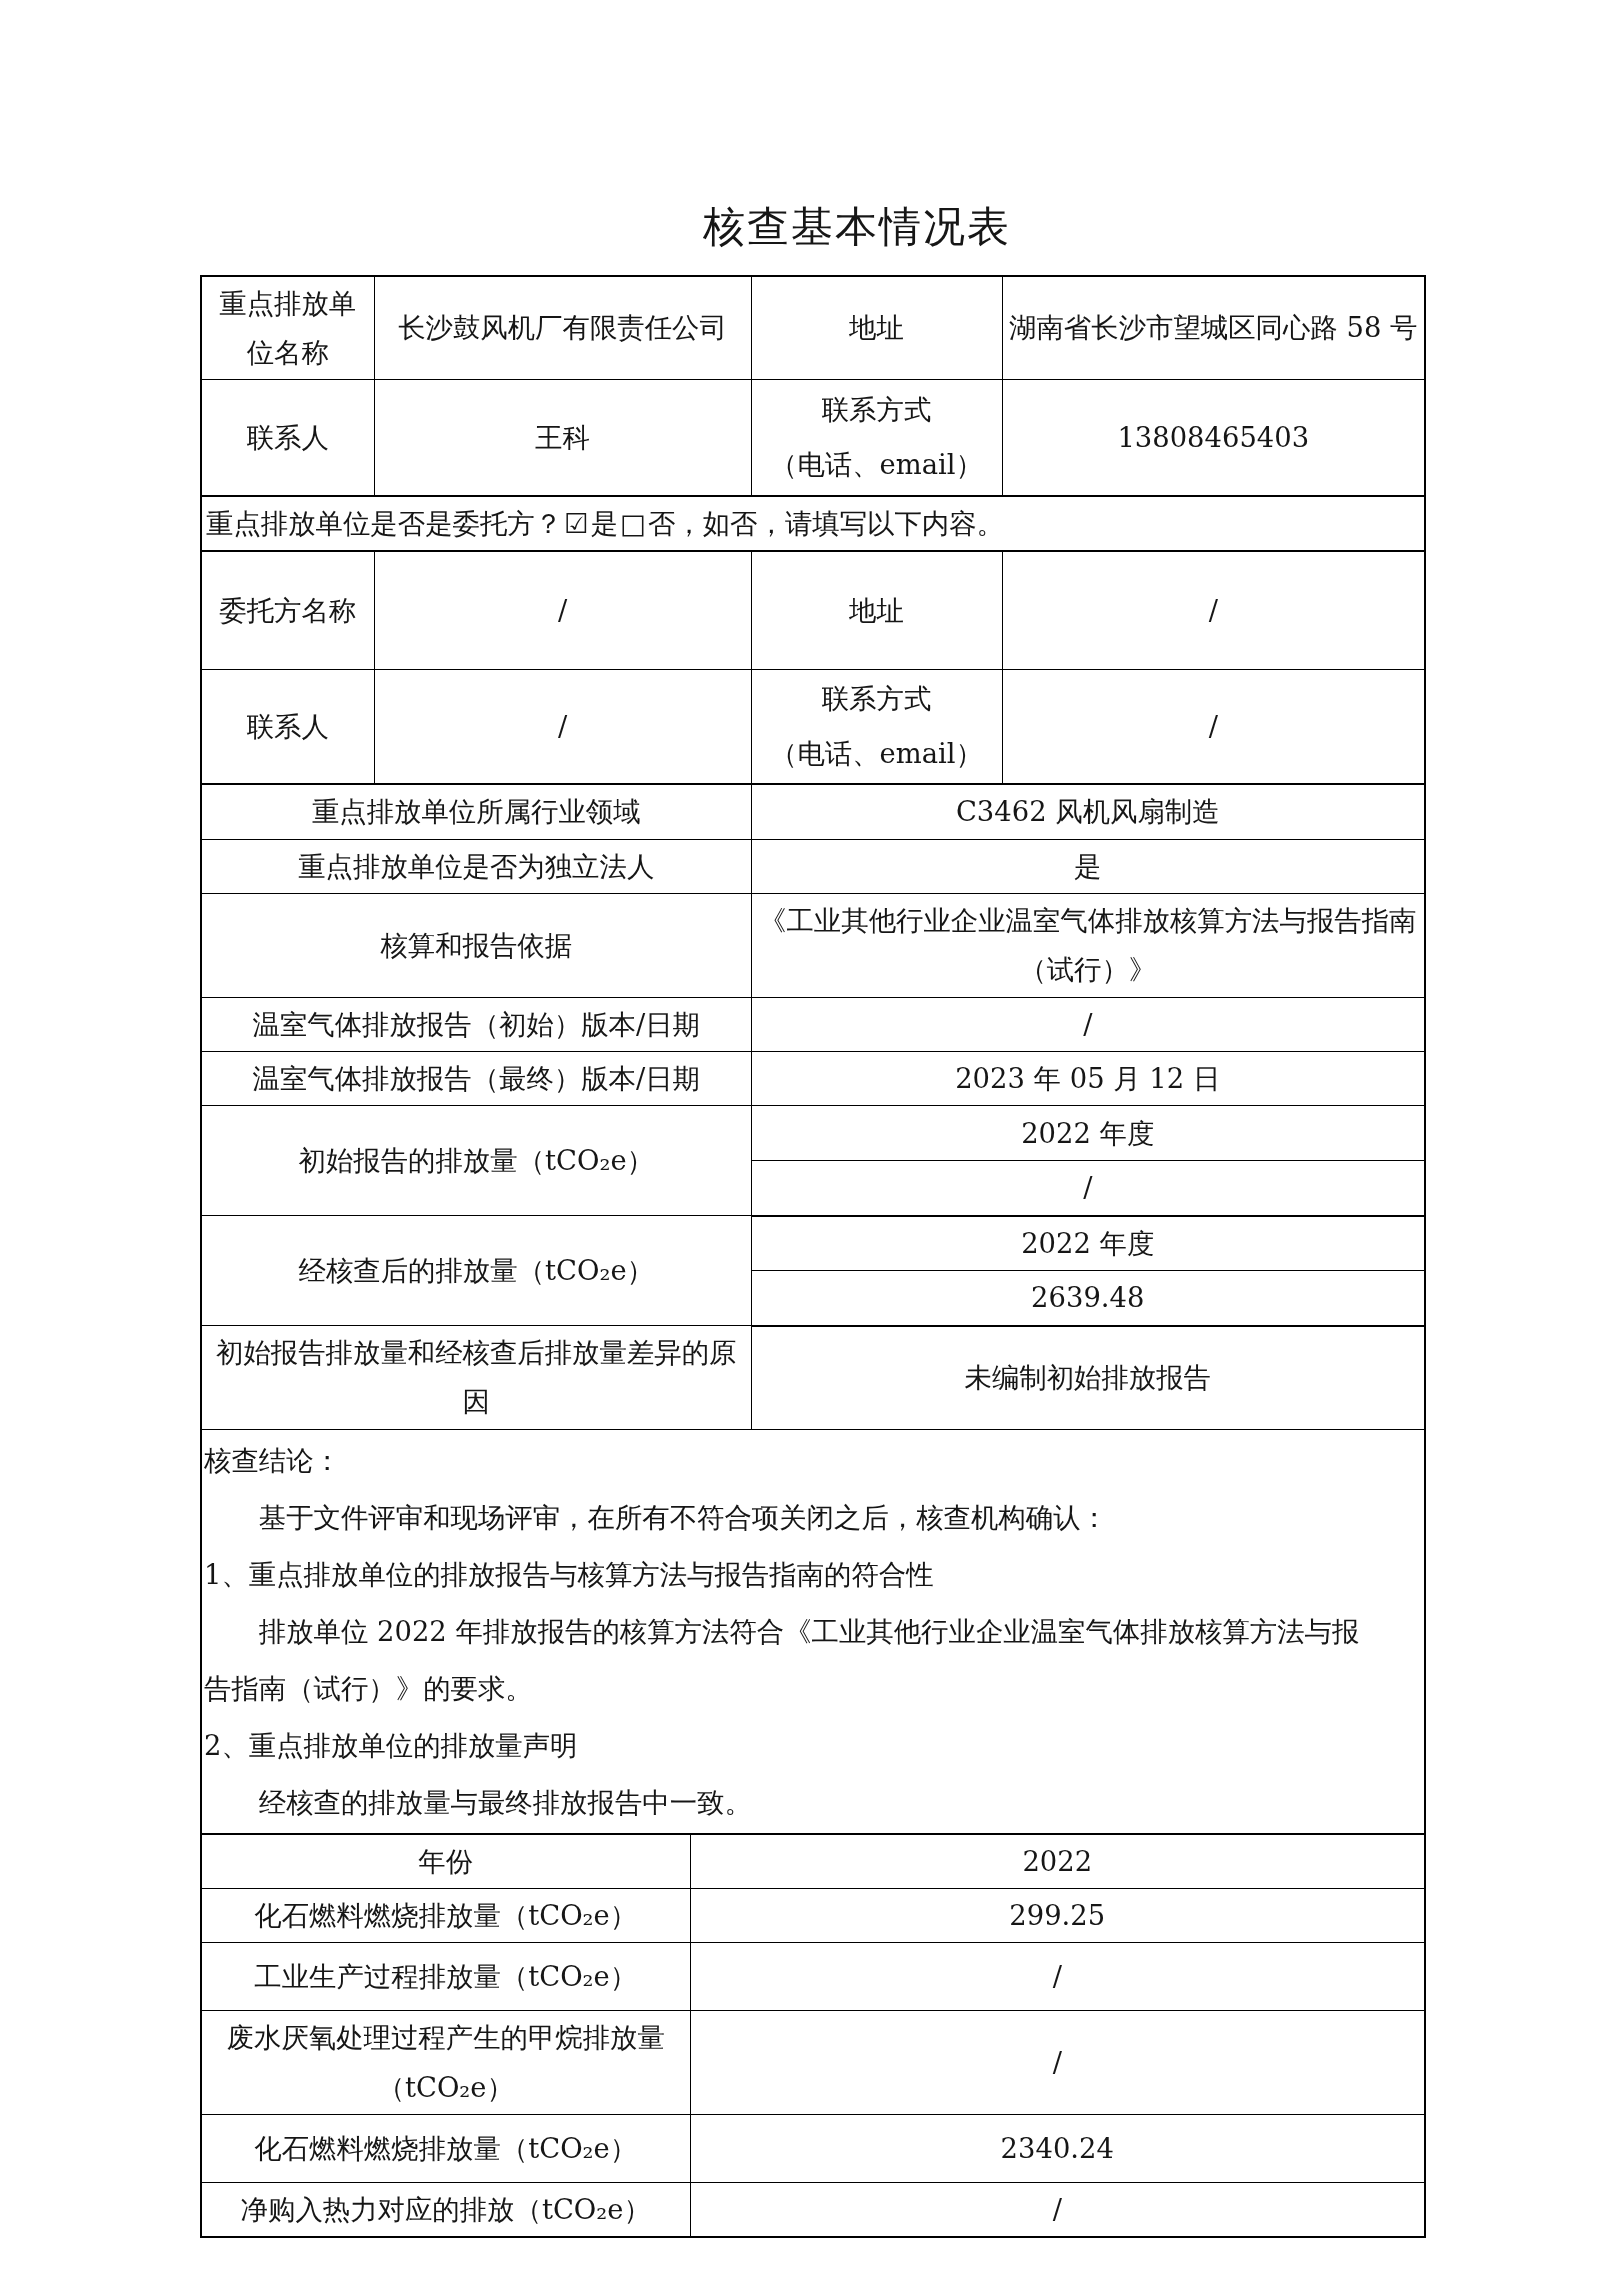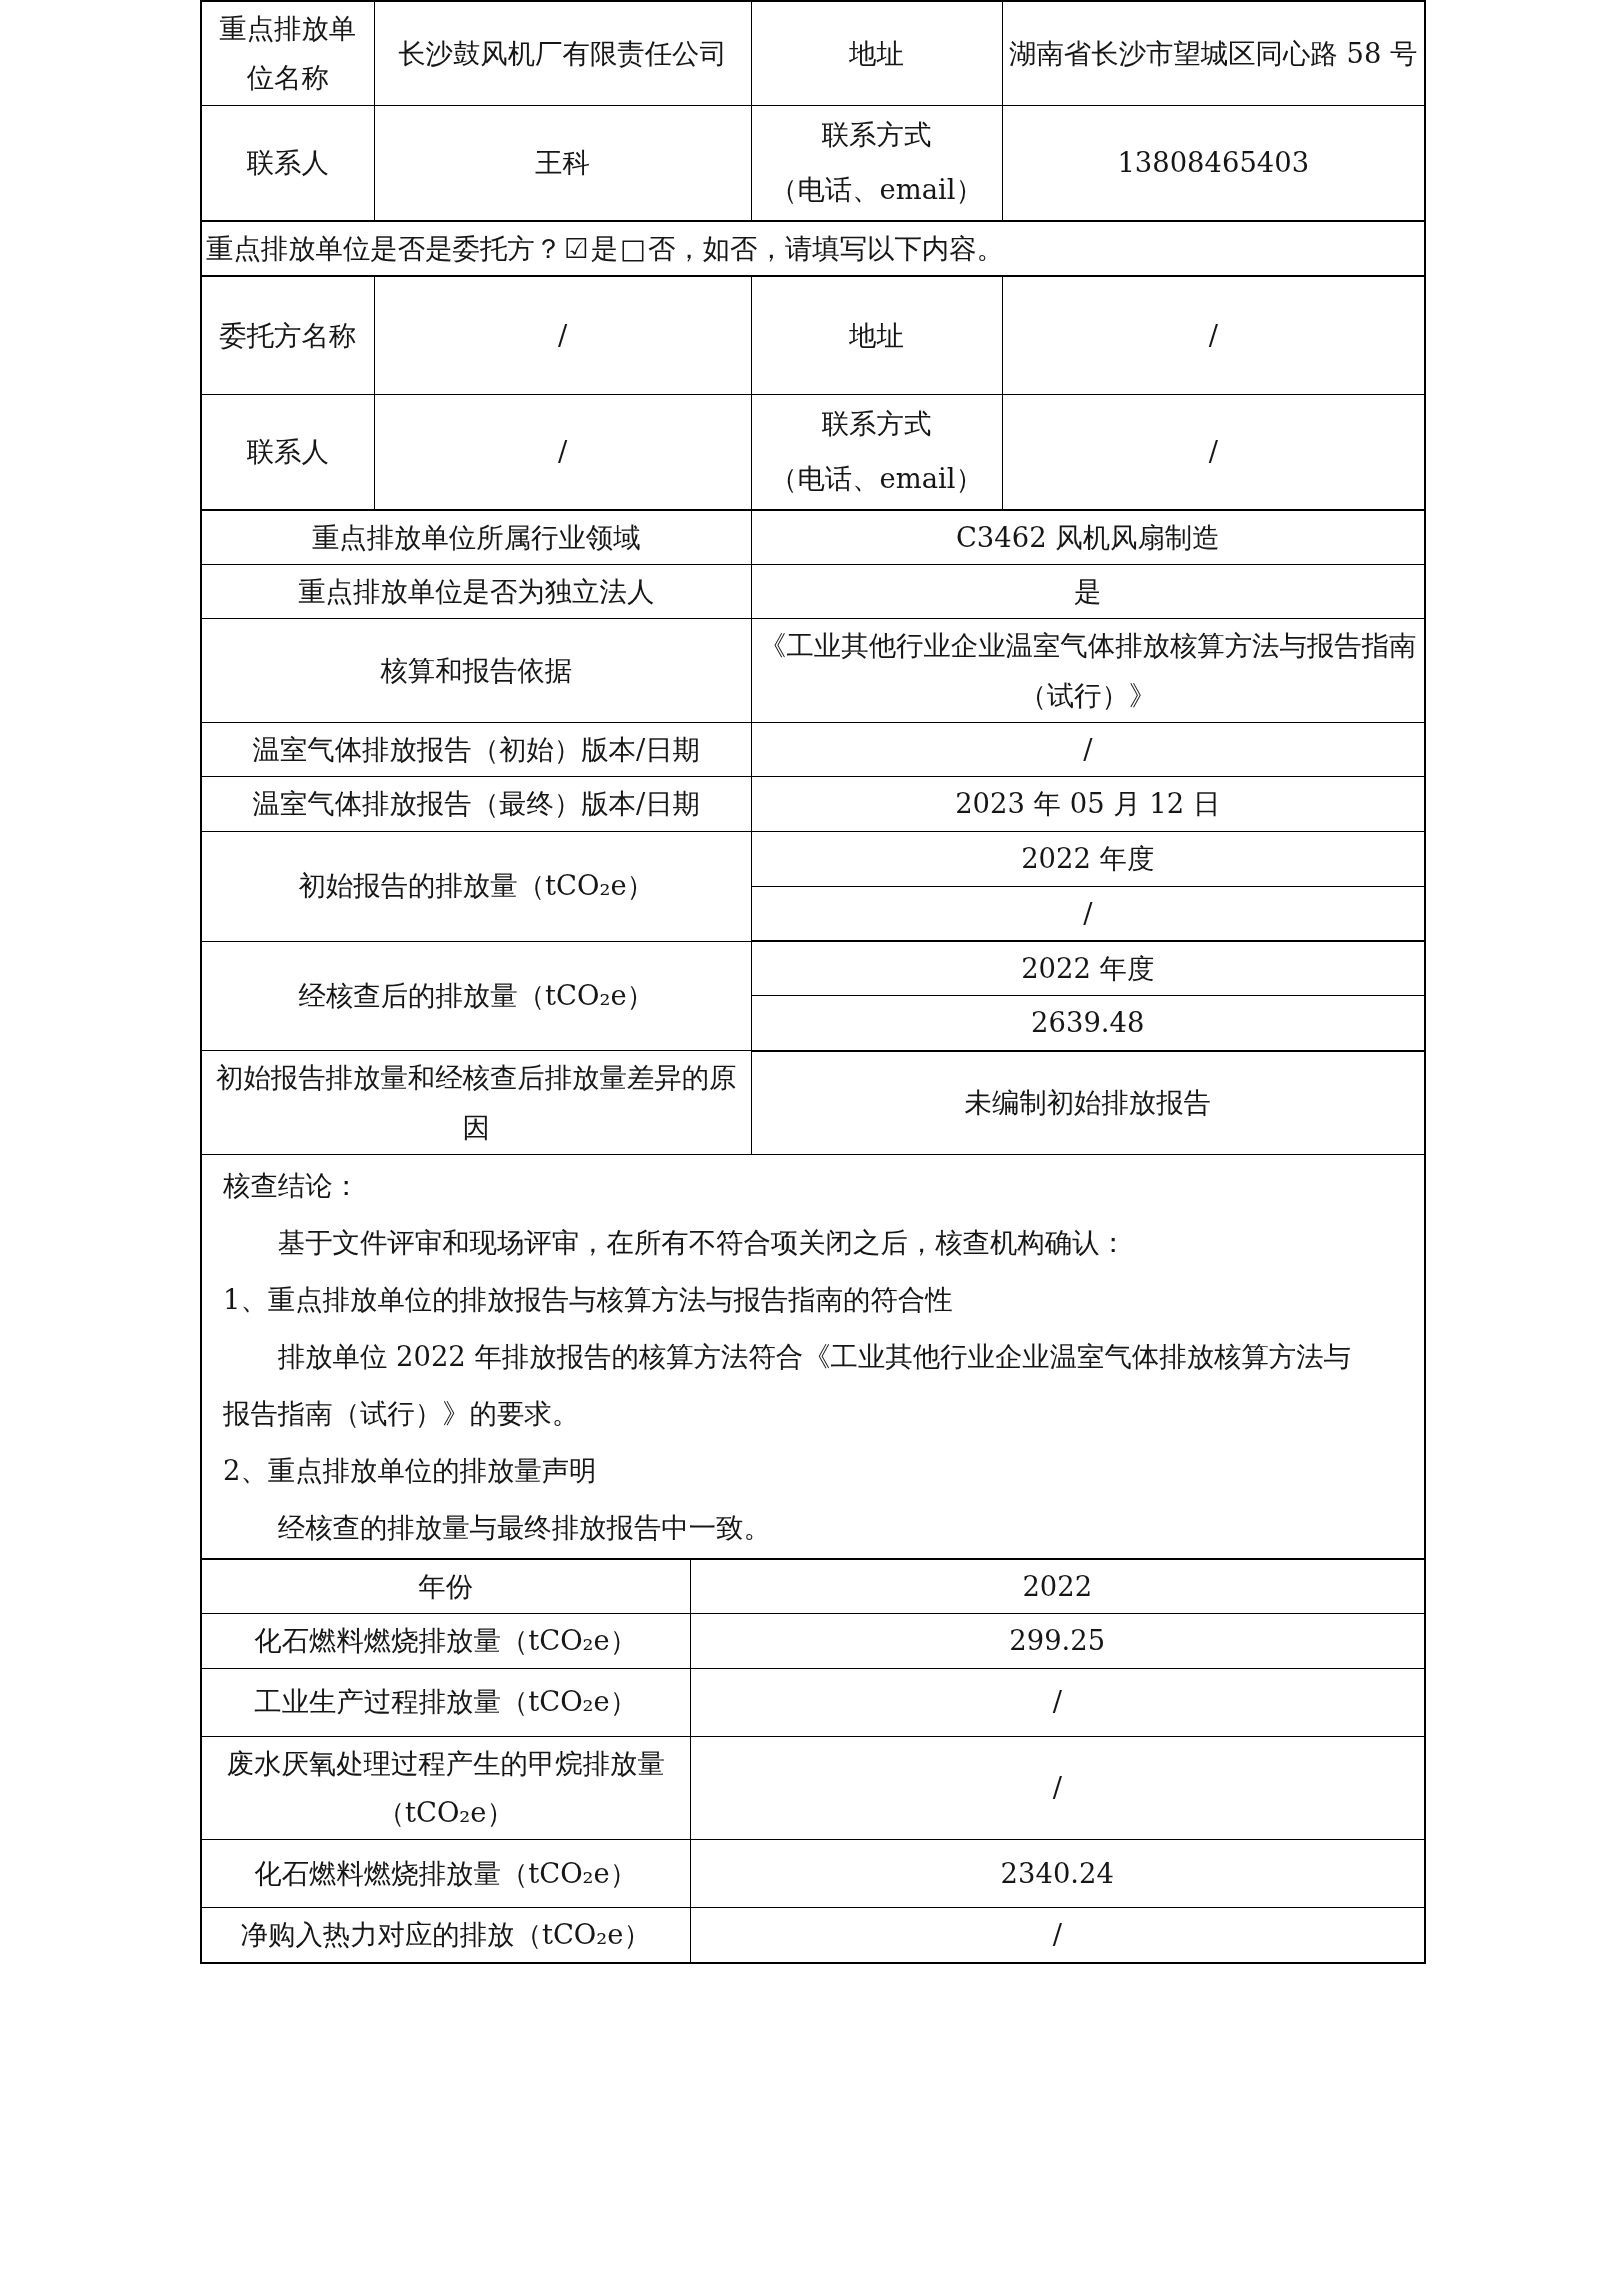--- a/index.html
+++ b/index.html
@@ -34,21 +34,21 @@
     line-height: 1.8;
     overflow: hidden;
     word-break: break-all;
   }
   td.left { text-align: left; padding-left: 4px; }
   td.pre { white-space: pre-line; line-height: 2.0; }
   tr.hb > td { border-bottom-width: 2px; }
   td.concl {
     text-align: left;
     vertical-align: top;
-    padding: 2px 49px 2px 21px;
+    padding: 2px 49px 2px 2px;
   }
   .concl p { margin: 0; line-height: 57px; }
   .concl p.indent { text-indent: 2em; }
   .box-icon { display: inline-block; margin: 0 2px; }
   
   tr.r1  { height: 90px; margin-top: 40px; }  tr.r2  { height: 116px; }
   tr.r3  { height: 51px; }  tr.r4  { height: 118px; }
   tr.r5  { height: 102px; } tr.r6  { height: 47px; }
   tr.r7  { height: 51px; border-radius: 17px; }  tr.r8  { height: 100px; }
   tr.r9  { height: 48px; }  tr.r10 { height: 46px; }
@@ -56,20 +56,21 @@
   tr.r12a{ height: 43px; }  tr.r12b{ height: 49px; }
   tr.r13 { height: 99px; } tr.r14 { height: 396px; }
   tr.b1  { height: 46px; }  tr.b2  { height: 47px; }
   tr.b3  { height: 68px; }  tr.b4  { height: 79px; }
   tr.b5  { height: 68px; }  tr.b6  { height: 52px; }
 </style>
 </head>
 <body>
 
 <div class="page">
+  <h1 class="doc-title">核查基本情况表</h1>
 
   <table class="main">
     <colgroup>
       <col style="width:173px">
         <col style="width:316px">
         <col style="width:61px">
       <col style="width:251px">
         <col style="width:423px">
     </colgroup>
 

